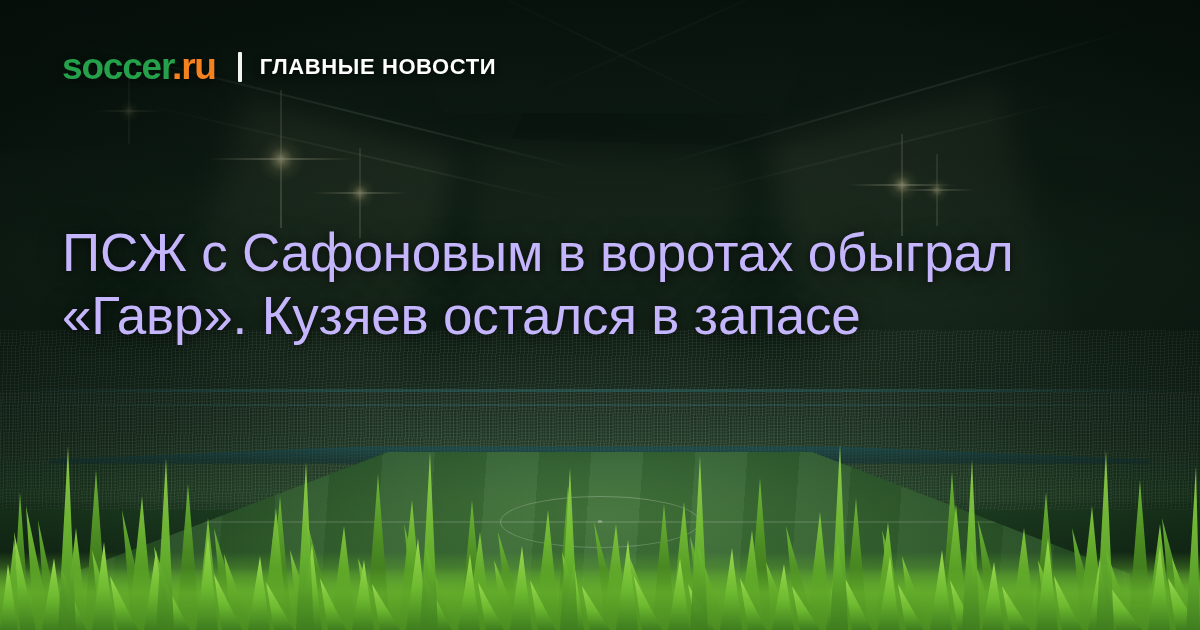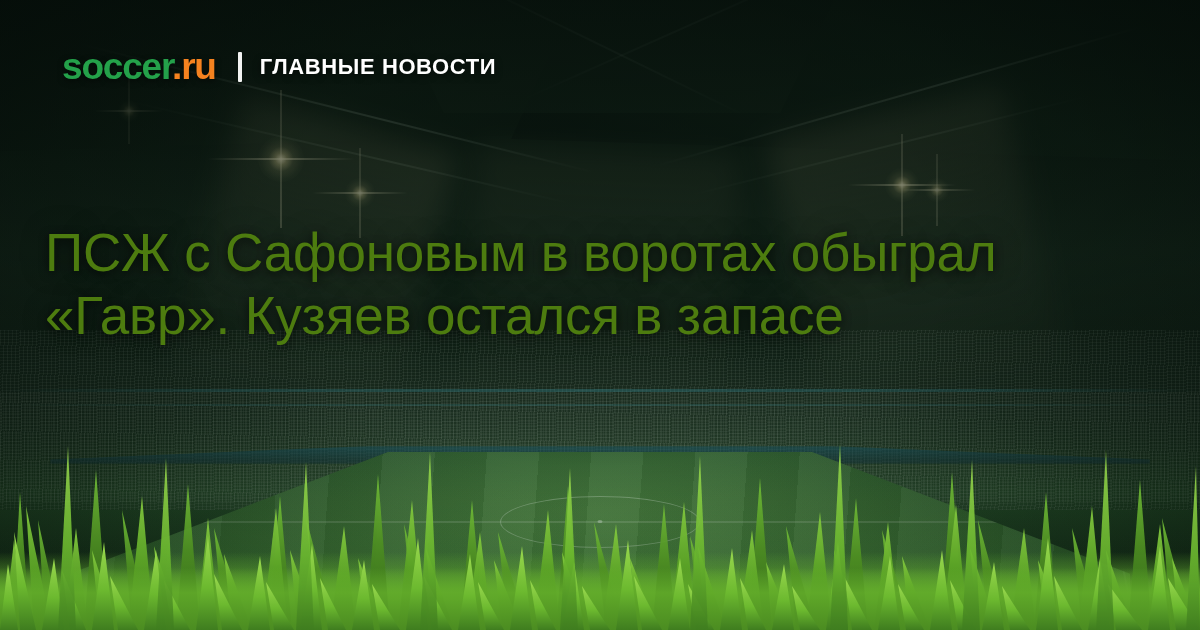--- a/index.html
+++ b/index.html
@@ -245,24 +245,24 @@
     color:#ffffff;
     font-size:22px; font-weight:700;
     letter-spacing:.6px; line-height:1;
     white-space:nowrap;
     text-shadow:0 2px 7px rgba(0,0,0,.6);
   }
 
   
   .headline{
     position:absolute;
-    left:45px; top:222px;
+    left:62px; top:222px;
     width:1010px;
     z-index:6;
-    color:#4d7c0f;
+    color:#c4b5fd;
     font-size:53px;
     font-weight:400;
     line-height:1.18;
     letter-spacing:-.2px;
     text-shadow:0 2px 10px rgba(0,0,0,.62), 0 0 28px rgba(0,0,0,.38);
   }
 </style>
 </head>
 <body>
 

